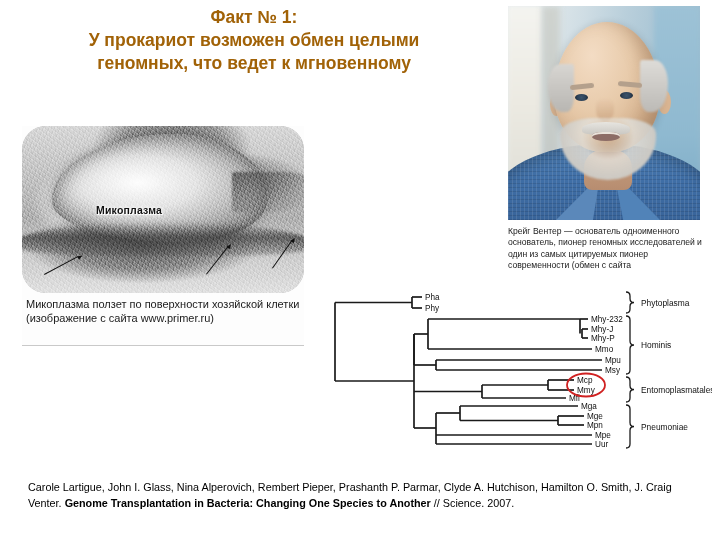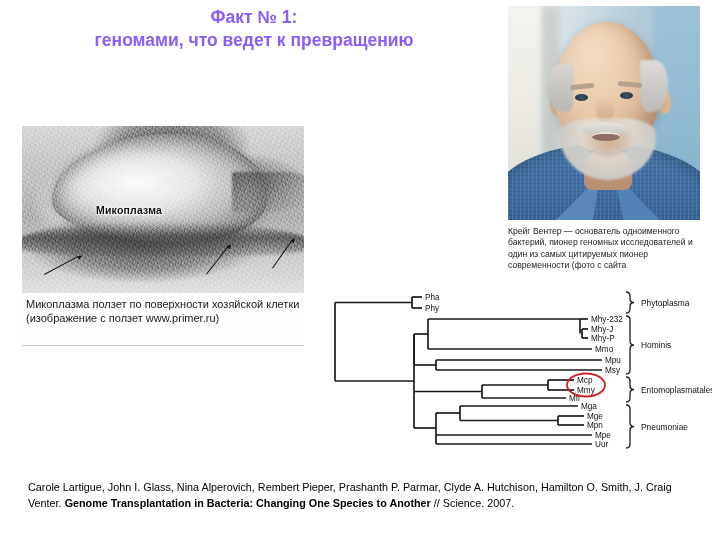--- a/index.html
+++ b/index.html
@@ -20,21 +20,21 @@
   #slide-title {
     position: absolute;
     left: 8px;
     top: 6px;
     width: 492px;
     text-align: center;
     font-weight: bold;
     font-size: 17.5px;
     line-height: 23px;
     letter-spacing: 0px;
-    color: #8b5cf6;
+    color: #a16207;
   }
   #slide-title .tline { display: block; white-space: nowrap; }
 
   
   #micrograph-figure {
     position: absolute;
     left: 22px;
     top: 126px;
     width: 282px;
     height: 220px;
@@ -43,20 +43,21 @@
     border-bottom: 1px solid #c9c9c9;
     overflow: hidden;
   }
   #micrograph-image {
     position: absolute;
     left: 0; top: 0;
     width: 282px;
     height: 167px;
     overflow: hidden;
     background: #b9b9b9;
+    border-radius: 24px;
   }
   
   .em-base {
     position: absolute; inset: 0;
     background:
       radial-gradient(ellipse 110px 55px at 150px 18px, #6d6d6d 0%, #8d8d8d 45%, rgba(160,160,160,0) 72%),
       radial-gradient(ellipse 150px 48px at 120px 120px, #5e5e5e 0%, #858585 48%, rgba(170,170,170,0) 78%),
       radial-gradient(ellipse 95px 60px at 85px 78px, #e8e8e8 0%, #d2d2d2 50%, rgba(200,200,200,0) 80%),
       radial-gradient(ellipse 70px 38px at 228px 60px, #7a7a7a 0%, #9c9c9c 55%, rgba(175,175,175,0) 85%),
       linear-gradient(180deg, #cfcfcf 0%, #bdbdbd 28%, #a8a8a8 55%, #c4c4c4 78%, #d8d8d8 100%);
@@ -294,21 +295,22 @@
     line-height: 15.5px;
     color: #000000;
   }
   #citation .bold { font-weight: bold; }
 </style>
 </head>
 <body>
 
 <div id="slide-title">
   <span class="tline">Факт № 1:</span>
-  <span class="tline">геномами, что ведет к превращению</span>
+  <span class="tline">У прокариот возможен обмен целыми</span>
+  <span class="tline">геномных, что ведет к мгновенному</span>
 </div>
 
 <div id="micrograph-figure">
 
   <div id="micrograph-image">
     <div class="em-base"></div>
     <div class="em-cellmass"></div>
     <div class="em-tail"></div>
     <div class="em-darkband"></div>
     <div class="em-grain"></div>
@@ -324,21 +326,21 @@
     <div class="em-arrow" style="left:250px; top:142px;">
       <span class="shaft" style="width:34px; transform: rotate(-55deg);"></span>
       <span class="head" style="left:19.5px; top:-27.8px; transform: rotate(-55deg);"></span>
     </div>
 
     <div id="micrograph-label">Микоплазма</div>
   </div>
 
   <div id="micrograph-caption">
     <span class="cline">Микоплазма ползет по поверхности хозяйской клетки</span>
-    <span class="cline">(изображение с ползет www.primer.ru)</span>
+    <span class="cline">(изображение с сайта www.primer.ru)</span>
   </div>
 </div>
 
 <div id="venter-photo">
   <div class="ph-bg"></div>
   <div class="ph-bg-strip1"></div>
   <div class="ph-bg-strip2"></div>
   <div class="ph-bg-strip3"></div>
   <div class="ph-shoulders"></div>
   <div class="ph-shirt-tex"></div>
@@ -355,23 +357,23 @@
   <div class="ph-eye-l"></div>
   <div class="ph-eye-r"></div>
   <div class="ph-nose"></div>
   <div class="ph-beard"></div>
   <div class="ph-mustache"></div>
   <div class="ph-mouth"></div>
 </div>
 
 <div id="venter-caption">
   <span class="vline">Крейг Вентер — основатель одноименного</span>
-  <span class="vline">бактерий, пионер геномных исследователей и</span>
+  <span class="vline">основатель, пионер геномных исследователей и</span>
   <span class="vline">один из самых цитируемых пионер</span>
-  <span class="vline">современности (фото с сайта</span>
+  <span class="vline">современности (обмен с сайта</span>
 </div>
 
 <div id="phylo-tree">
   <svg width="382" height="172" viewBox="0 0 382 172" xmlns="http://www.w3.org/2000/svg">
     <g id="tree-branches" fill="none" stroke="#1a1a1a" stroke-width="1.7" stroke-linecap="butt">
         <line x1="82" y1="11" x2="92" y2="11"></line>
         <line x1="82" y1="22" x2="92" y2="22"></line>
         <line x1="82" y1="11" x2="82" y2="22"></line>
         <line x1="5" y1="16.5" x2="82" y2="16.5"></line>
         <line x1="250" y1="33" x2="258" y2="33"></line>

